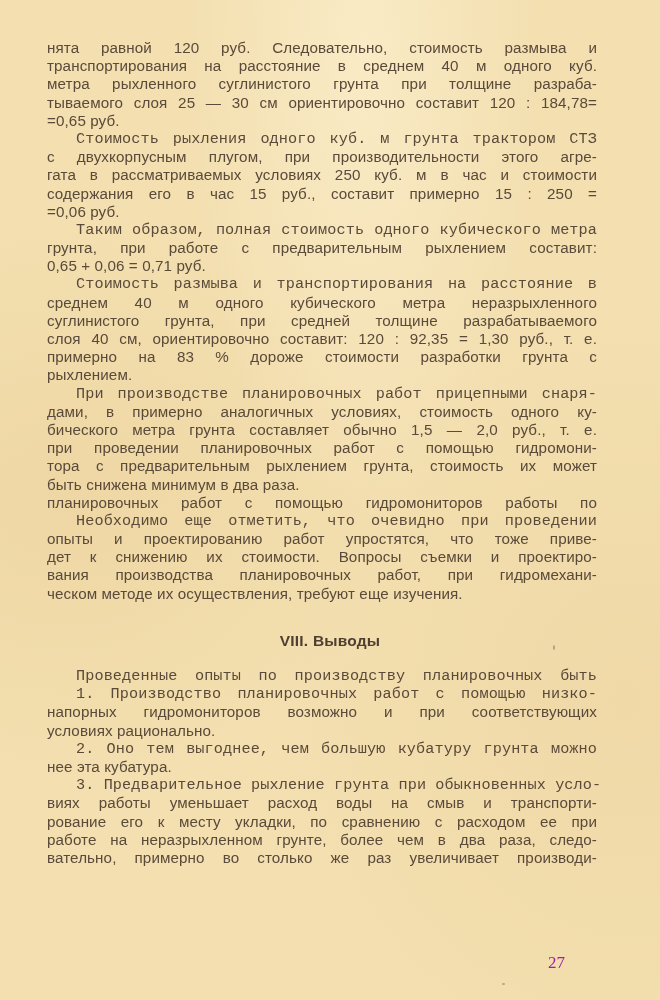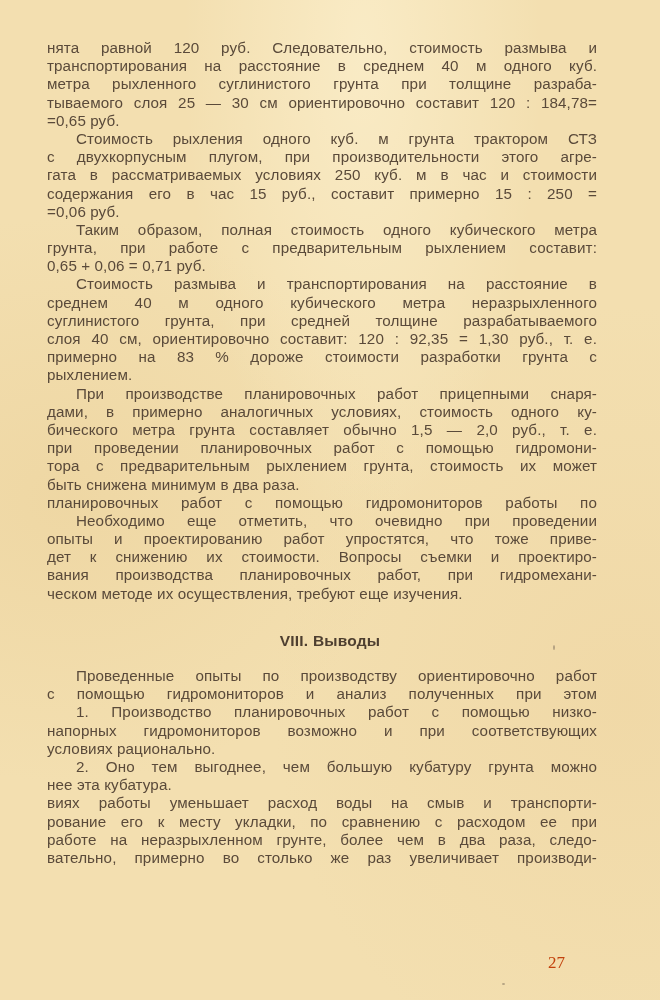--- a/index.html
+++ b/index.html
@@ -36,20 +36,21 @@
       letter-spacing: 0.1px;
       transform-origin: left center;
       margin-left: 17px;
     }
     .line.last {
       text-align-last: left;
     }
     .line.indent {
       padding-left: 29px;
       box-sizing: border-box;
+      font-family: Liberation Mono, monospace;
     }
     .heading {
       position: absolute;
       left: 0;
       width: 660px;
       top: 632px;
       text-align: center;
       font-weight: bold;
       font-size: 15.5px;
       color: #4e3f30;
@@ -59,21 +60,21 @@
       position: absolute;
       left: 30px;
       width: 567px;
     }
     .page-number {
       position: absolute;
       left: 548px;
       top: 953px;
       font-family: "Liberation Serif", serif;
       font-size: 17px;
-      color: #c2410c;
+      color: #a21caf;
     }
     .speck {
       position: absolute;
       background: #8a7a66;
       border-radius: 50%;
       opacity: 0.6;
     }
   </style>
 </head>
 <body>
@@ -127,33 +128,33 @@
     <span class="line">дет к снижению их стоимости. Вопросы съемки и проектиро-</span>
     <span class="line">вания производства планировочных работ, при гидромехани-</span>
     <span class="line last">ческом методе их осуществления, требуют еще изучения.</span>
   </div>
 </div>
 
 <div class="heading">VIII. Выводы</div>
 
 <div class="para-block" style="top: 667px;">
   <div>
-    <span class="line indent">Проведенные опыты по производству ориентировочно работ</span>
-    <span class="line">с помощью гидромониторов и анализ полученных при этом</span>
+    <span class="line indent">Проведенные опыты по производству планировочных быть</span>
   </div>
   <div>
     <span class="line indent">1. Производство планировочных работ с помощью низко-</span>
     <span class="line">напорных гидромониторов возможно и при соответствующих</span>
     <span class="line last">условиях рационально.</span>
   </div>
   <div>
     <span class="line indent">2. Оно тем выгоднее, чем большую кубатуру грунта можно</span>
     <span class="line last">нее эта кубатура.</span>
   </div>
   <div>
+    <span class="line indent">3. Предварительное рыхление грунта при обыкновенных усло-</span>
     <span class="line">виях работы уменьшает расход воды на смыв и транспорти-</span>
     <span class="line">рование его к месту укладки, по сравнению с расходом ее при</span>
     <span class="line">работе на неразрыхленном грунте, более чем в два раза, следо-</span>
     <span class="line">вательно, примерно во столько же раз увеличивает производи-</span>
   </div>
 </div>
 
 <div class="page-number">27</div>
 
 <div class="speck" style="left:553px; top:645px; width:2px; height:5px;"></div>

